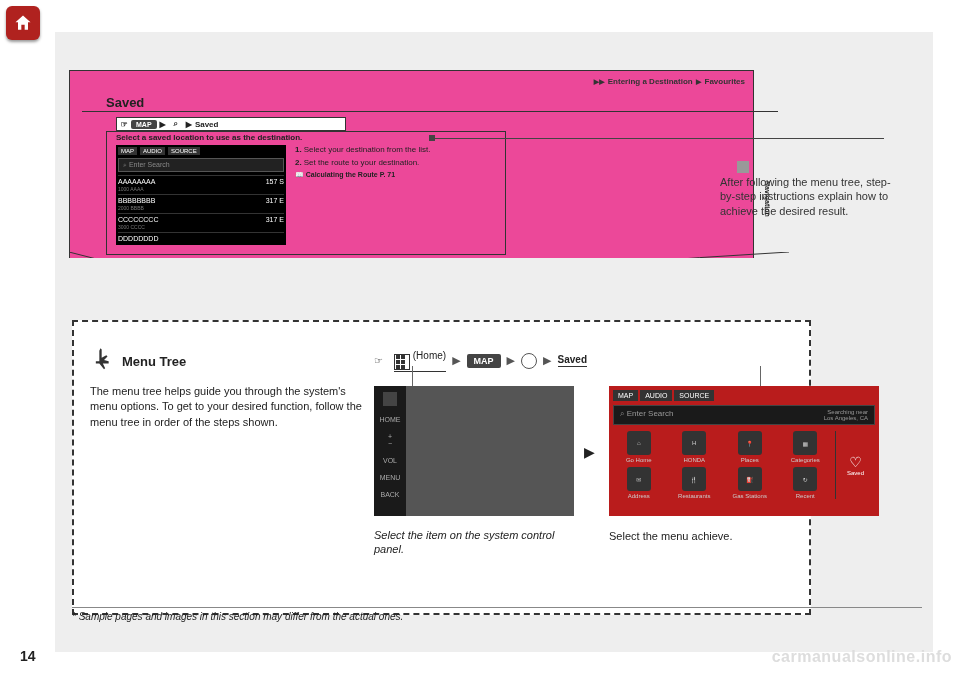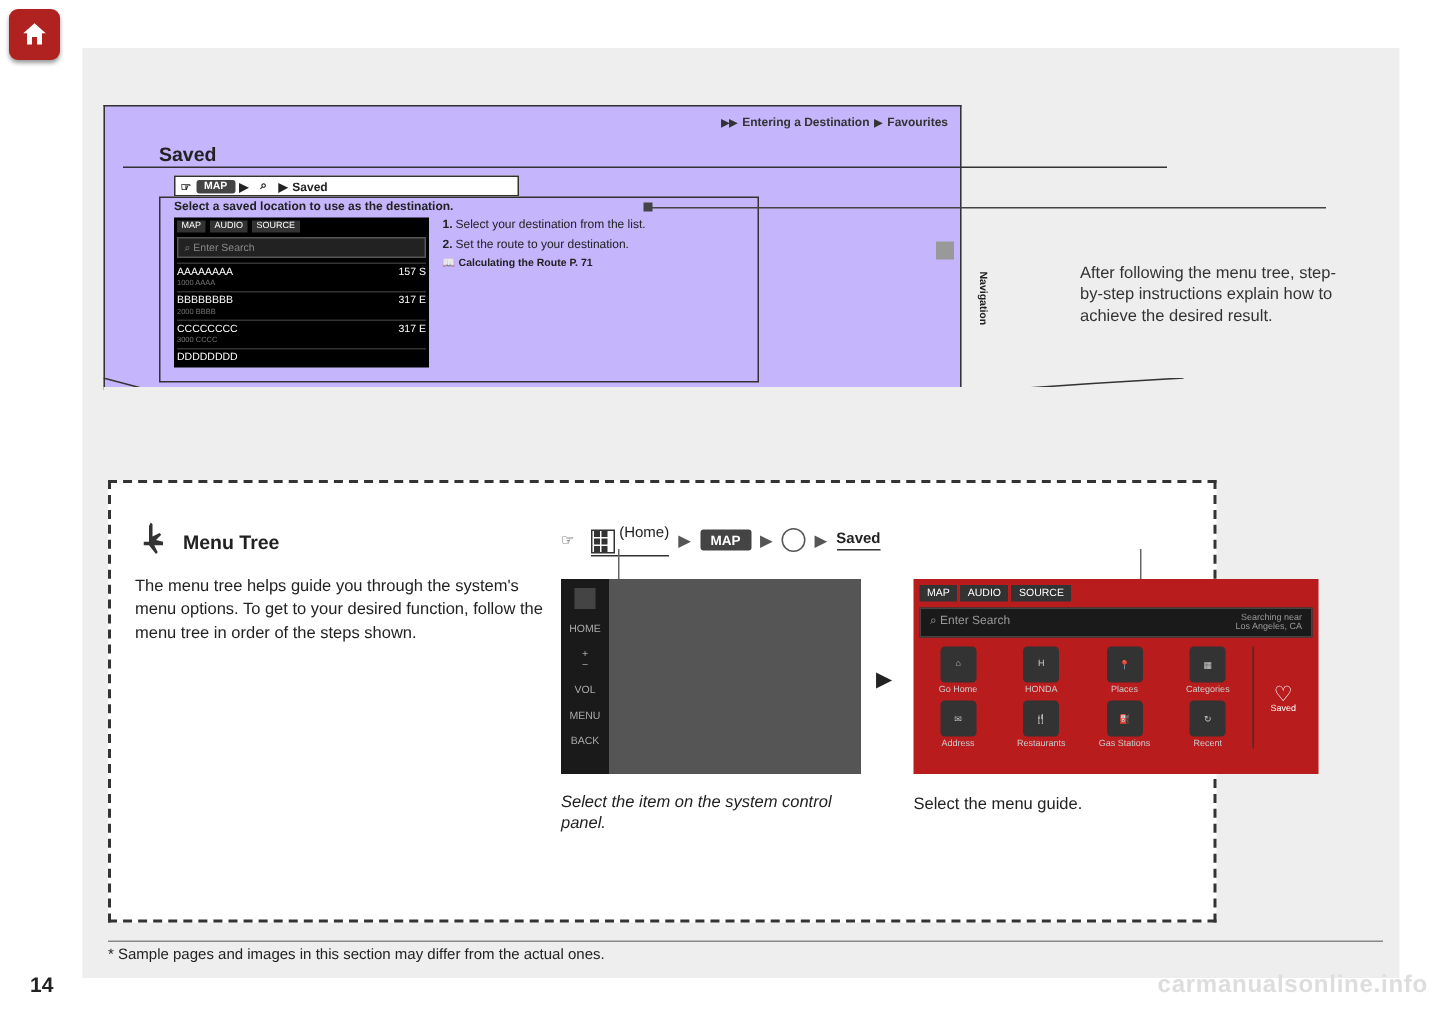--- a/index.html
+++ b/index.html
@@ -28,23 +28,23 @@
     position: absolute;
     left: 55px; top: 32px;
     width: 878px; height: 620px;
     background: #eeeeee;
   }
 
   
   .upper {
     position: absolute;
     left: 69px; top: 70px;
-    width: 572px; height: 190px;
+    width: 685px; height: 190px;
     border: 1px solid #333;
-    background: #c4b5fd;
+    background: #ec4899;
     border-bottom: none;
   }
   .upper-curve {
     position: absolute;
     left: 68px; top: 252px;
     width: 722px;
     height: 60px;
   }
   .upper-cover {
     position: absolute;
@@ -256,25 +256,26 @@
     width:1px;height:40px;background:#666;
   }
   .line-saved-to-screen{
     position:absolute;
     left:686px;top:44px;
     width:1px;height:40px;background:#666;
   }
 
   .footnote{
     position:absolute;
-    left:72px; top:627px;
+    left:72px; top:607px;
     font-size:10px;
     border-top:1px solid #888;
     width:850px;
     padding-top:3px;
+    font-style:italic;
   }
   .page-num{
     position:absolute;
     left:20px; top:648px;
     font-size:14px;
     font-weight:bold;
   }
   .watermark{
     position:absolute;
     right:8px; top:648px;
@@ -457,19 +458,19 @@
       </div>
       <div style="width:40px;display:flex;flex-direction:column;align-items:center;justify-content:center;border-left:1px solid #333;">
         <div style="font-size:14px">♡</div>
         <div style="font-size:6px">Saved</div>
       </div>
     </div>
   </div>
 
   <div class="cap-left">Select the item on the system control panel.</div>
   <div class="cap-right">
-    <div>Select the menu guide.</div>
+    <div>Select the menu achieve.</div>
   </div>
 </div>
 
 <div class="footnote">* Sample pages and images in this section may differ from the actual ones.</div>
 <div class="page-num">14</div>
 <div class="watermark">carmanualsonline.info</div>
 
 </body></html>

